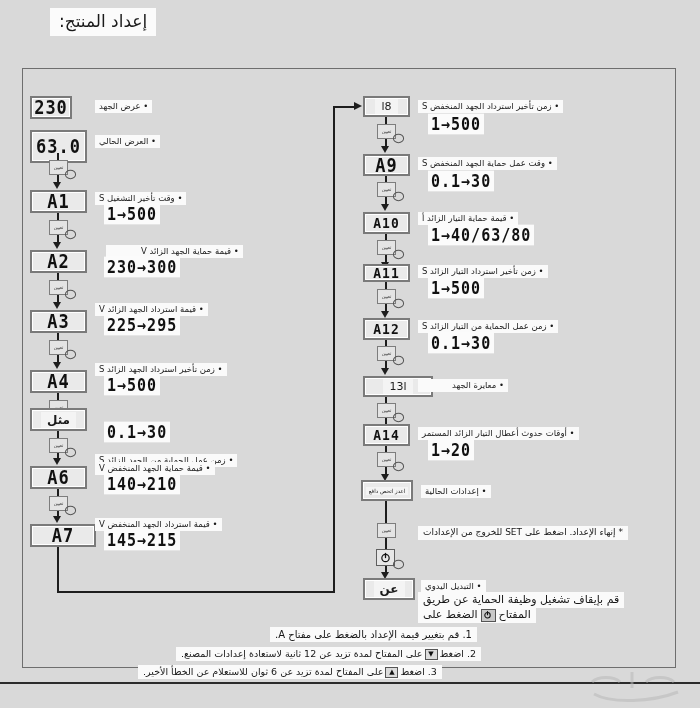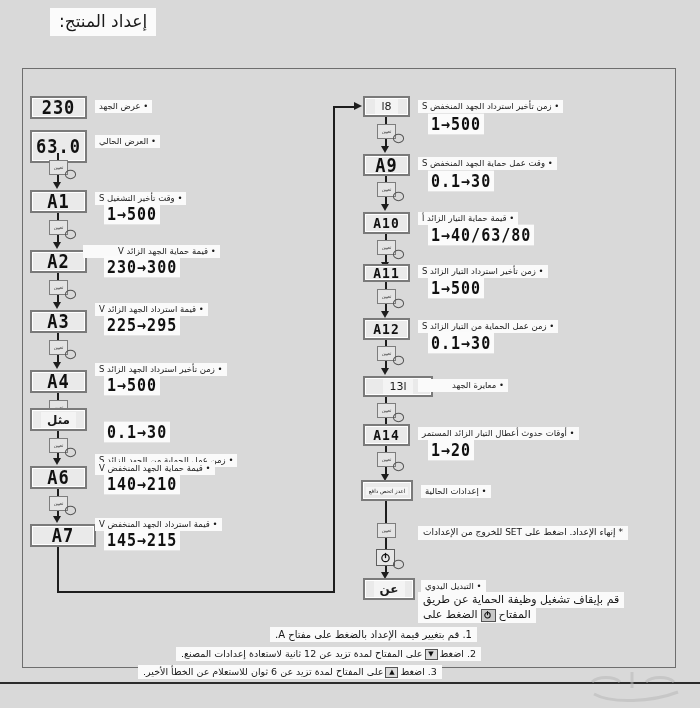--- a/index.html
+++ b/index.html
@@ -170,21 +170,21 @@
     background:#2b2b2b;
   }
 </style>
 </head>
 <body>
 
 <div id="page-title">إعداد المنتج:</div>
 
 <div id="diagram-frame"></div>
 
-<div class="node lcd" style="left:30px;top:96px;width:57px;height:23px;text-align:center;">
+<div class="node lcd" style="left:30px;top:96px;width:42px;height:23px;text-align:center;">
   <span class="lcd-text">230</span>
 </div>
 <div class="label" style="left:95px;top:100px;">• عرض الجهد</div>
 
 <div class="node lcd" style="left:30px;top:130px;width:57px;height:33px;">
   <span class="lcd-text">63.0</span>
 </div>
 <div class="label" style="left:95px;top:135px;">• العرض الحالي</div>
 
 <div class="vline" style="left:57px;top:153px;height:10px;"></div>
@@ -209,21 +209,21 @@
 </div>
 <svg class="cursor-hand" style="left:64px;top:228px;" viewBox="0 0 14 13">
   <ellipse cx="7" cy="7" rx="5.5" ry="4.6" fill="none" stroke="#555" stroke-width="1.1"></ellipse>
 </svg>
 <div class="vline" style="left:57px;top:235px;height:9px;"></div>
 <div class="arrow-down" style="left:53px;top:242px;"></div>
 
 <div class="node lcd" style="left:30px;top:250px;width:57px;height:23px;">
   <span class="lcd-text">A2</span>
 </div>
-<div class="label" style="left:83px;top:245px;padding-left:35px;">• قيمة حماية الجهد الزائد V</div>
+<div class="label" style="left:106px;top:245px;padding-left:35px;">• قيمة حماية الجهد الزائد V</div>
 <div class="value" style="left:104px;top:258px;">230→300</div>
 
 <div class="vline" style="left:57px;top:273px;height:10px;"></div>
 <div class="setbtn" style="left:49px;top:280px;">
   <span>تعيين</span>
 </div>
 <svg class="cursor-hand" style="left:64px;top:288px;" viewBox="0 0 14 13">
   <ellipse cx="7" cy="7" rx="5.5" ry="4.6" fill="none" stroke="#555" stroke-width="1.1"></ellipse>
 </svg>
 <div class="vline" style="left:57px;top:295px;height:9px;"></div>

